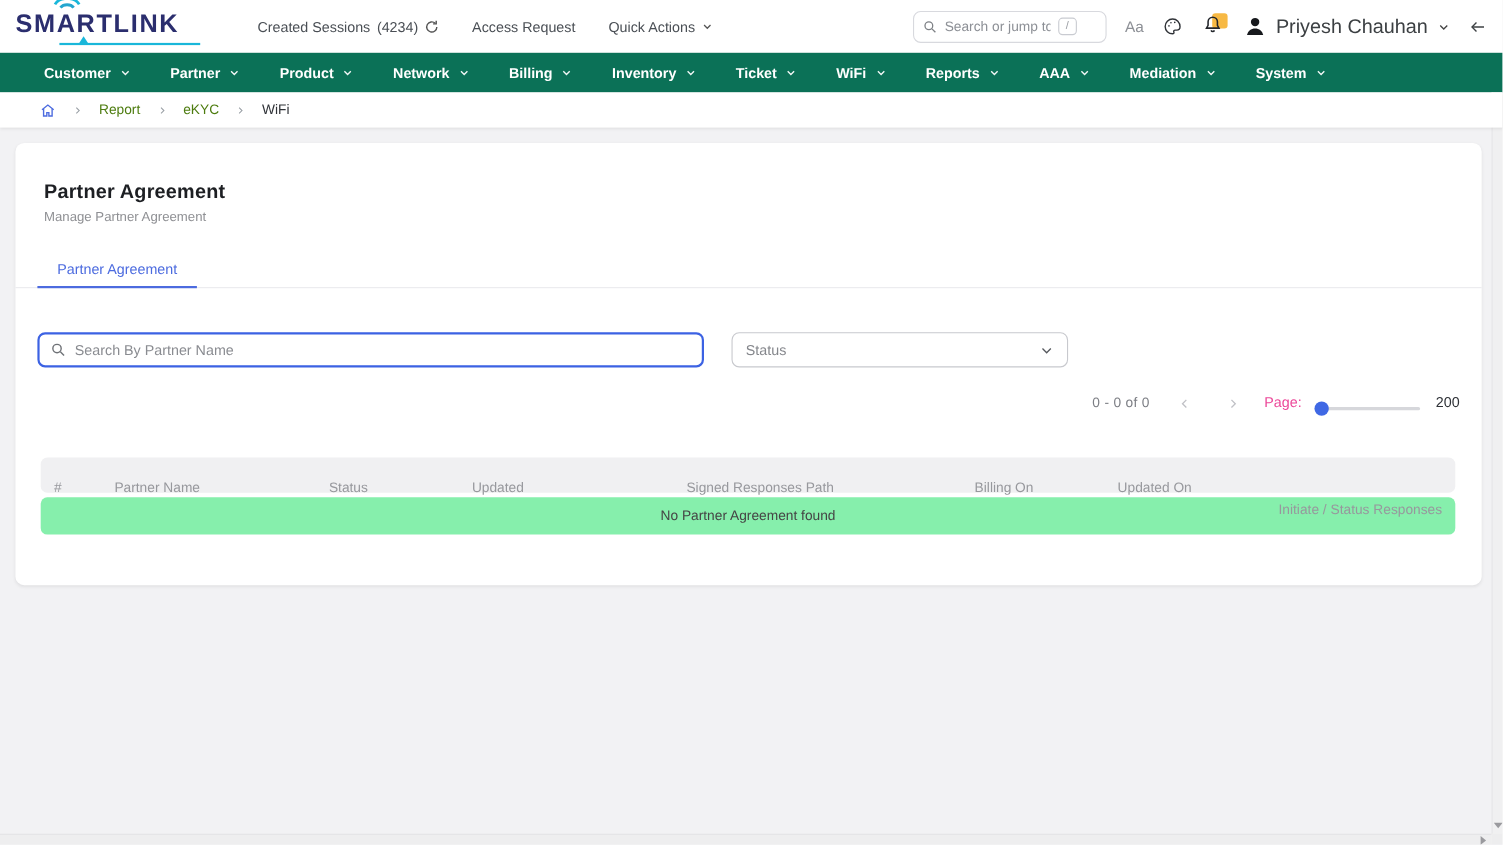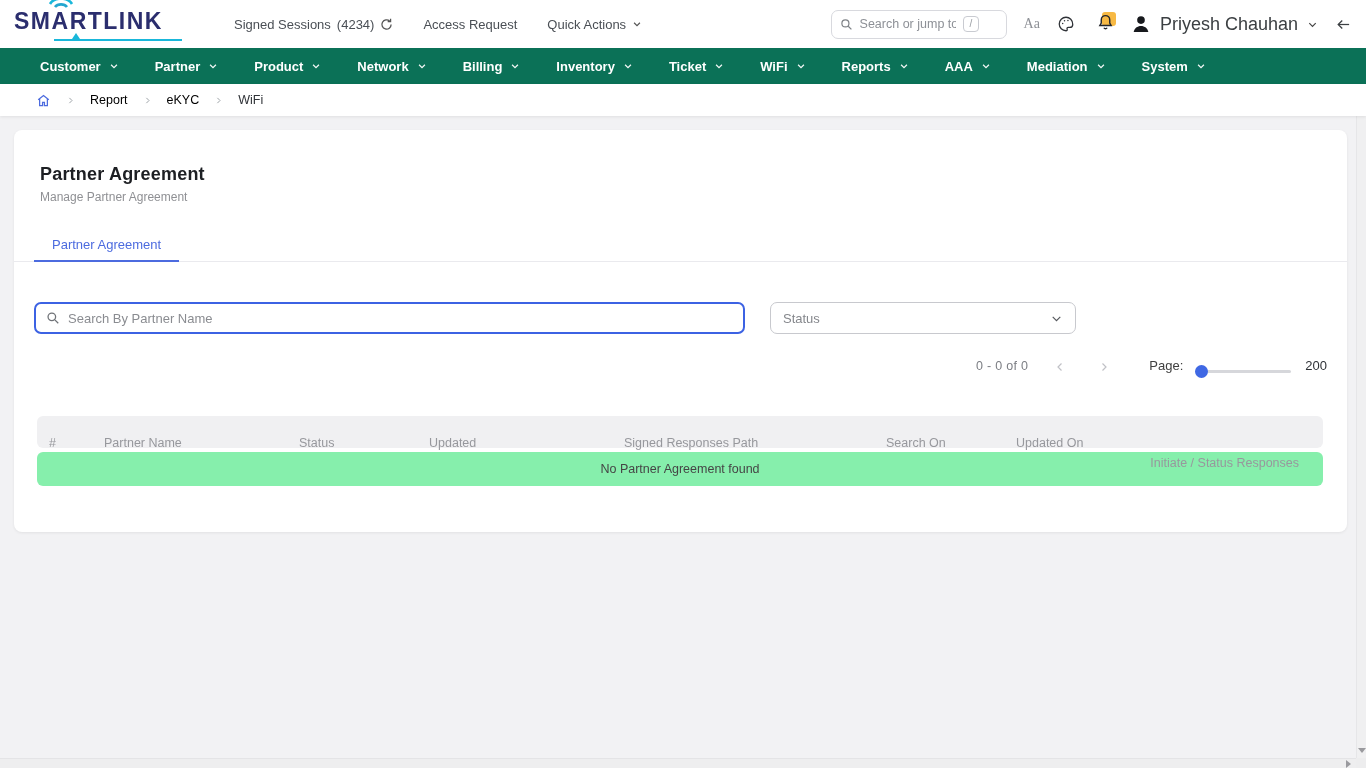--- a/index.html
+++ b/index.html
@@ -51,22 +51,22 @@
   .global-search input {
     border: none; outline: none; width: 96px; font-size: 12.5px;
     font-family: inherit; color: #333; background: transparent;
   }
   .global-search input::placeholder { color: #8d9096; }
   .kbd {
     border: 1px solid #c9cbd1; border-radius: 4px; color: #9a9da3;
     font-size: 10px; padding: 1px 6px; line-height: 12px;
   }
   .iconbtn {
-    background: none; border: none; cursor: pointer; font-family: Liberation Serif, serif;
-    display: flex; align-items: center; justify-content: center; text-align: right;
+    background: none; border: none; cursor: pointer; font-family: Liberation Sans, sans-serif;
+    display: flex; align-items: center; justify-content: center;
   }
   .font-toggle { font-size: 14px; color: #8d9096; }
   .bellwrap { position: relative; width: 22px; height: 22px; }
   .bell-badge {
     position: absolute; top: -1px; right: -2px; width: 14px; height: 14px;
     background: #f7b944; border-radius: 3px;
   }
   .bellwrap svg { position: relative; }
   .user { display: flex; align-items: center; gap: 9px; cursor: pointer; }
   .user-name { font-size: 18px; color: #3c4043; }
@@ -82,21 +82,21 @@
   }
   .nav-item svg { opacity: .95; }
 
   
   .breadcrumb {
     height: 32px; background: #fff;
     box-shadow: 0 1px 3px rgba(0,0,0,.08);
     display: flex; align-items: center; gap: 15px; padding: 0 36px;
     font-size: 12.5px; position: relative; z-index: 2;
   }
-  .crumb-link { color: #000000; text-decoration: none; cursor: pointer; }
+  .crumb-link { color: #4d7c0f; text-decoration: none; cursor: pointer; }
   .crumb-current { color: #2f3237; font-weight: 500; }
   .crumb-sep { display: flex; align-items: center; }
 
   
   .card {
     margin: 14px 19px 0 14px;
     background: #fff; border-radius: 8px;
     box-shadow: 0 1px 3px rgba(0,0,0,.07);
     padding: 34px 0 46px 0;
   }
@@ -108,21 +108,21 @@
 
   .tabs { margin-top: 24px; border-bottom: 1px solid #eaeaee; padding: 0 20px; }
   .tab {
     display: inline-block; padding: 9px 18px 8px; font-size: 13px;
     color: #4c6bdf; border-bottom: 2px solid #4c6bdf; margin-bottom: -1px;
     cursor: pointer;
   }
 
   .filters { display: flex; gap: 25px; margin: 40px 26px 0 20px; }
   .search-field {
-    width: 711px; height: 32px; border: 2px solid #3c62e3; border-radius: 7px;
+    width: 606px; height: 32px; border: 2px solid #3c62e3; border-radius: 7px;
     display: flex; align-items: center; gap: 8px; padding: 0 10px; background: #fff; justify-content: center;
   }
   .search-field input {
     border: none; outline: none; flex: 1; font-size: 13px;
     font-family: inherit; color: #333; background: transparent;
   }
   .search-field input::placeholder { color: #8a8c91; }
   .select {
     width: 306px; height: 32px; border: 1px solid #c8c9ce; border-radius: 7px;
     display: flex; align-items: center; justify-content: space-between;
@@ -133,35 +133,35 @@
     display: flex; align-items: flex-end; justify-content: flex-end;
     margin: 24px 20px 0 0; gap: 0;
   }
   .pg-range { font-size: 12.5px; color: #7c7e84; letter-spacing: .3px; }
   .pg-btn {
     background: none; border: none; cursor: pointer; padding: 0;
     display: flex; align-items: center;
   }
   .pg-prev { margin-left: 26px; }
   .pg-next { margin-left: 32px; }
-  .pg-label { font-size: 13px; color: #404040; margin-left: 39px; }
+  .pg-label { font-size: 13px; color: #ec4899; margin-left: 22px; }
   .slider { width: 96px; height: 3px; background: #d6d7db; border-radius: 2px; position: relative; margin: 0 14px 0 12px; cursor: pointer; }
   .slider-thumb { position: absolute; left: 0; top: -5px; width: 13px; height: 13px; border-radius: 50%; background: #3f68e4; }
   .pg-size { font-size: 13px; color: #2f3237; }
 
   .table { margin: 43px 24px 0 23px; }
   .thead {
     display: grid;
     grid-template-columns: 67px 195px 130px 195px 262px 130px 125px 1fr;
     align-items: center; height: 32px; background: #f0f0f2; border-radius: 6px;
     font-size: 12.5px; color: #97989d;
   }
   .th { white-space: nowrap; }
   .th:first-child { padding-left: 12px; }
-  .th:last-child { justify-self: end; padding-right: 24px; margin-top: 40px; }
+  .th:last-child { justify-self: end; padding-right: 12px; margin-top: 40px; }
   .empty-row {
     margin-top: 4px; height: 34px; background: #86efac; border-radius: 6px;
     display: flex; align-items: center; justify-content: center;
     font-size: 12.5px; color: #454545;
   }
 
   
   .vscroll {
     position: absolute; top: 84px; right: 0; bottom: 10px; width: 10px;
     background: #f0f0f1; border-left: 1px solid #e6e6e8;
@@ -194,21 +194,21 @@
             <path d="M8 12 A 7 5.5 0 0 1 20 12" stroke="#23a6cf" stroke-width="2.6" fill="none"></path>
           </svg><span>A</span></span>
         <span>RTLINK</span>
       </span>
     <span class="logo-underline"></span>
     <span class="logo-arrowhead"></span>
   </div>
 
   <nav class="topmenu">
     <div class="topmenu-item">
-      <span>Signed Sessions</span>
+      <span>Created Sessions</span>
       <span>(4234)</span>
       <svg width="13" height="13" viewBox="0 0 24 24" fill="none" stroke="#555" stroke-width="2.4">
           <path d="M20.5 12a8.5 8.5 0 1 1-2.6-6.1"></path>
           <polyline points="19.5 1.5 19.5 6.8 14.2 6.8"></polyline>
         </svg>
     </div>
     <button class="topmenu-item">Access Request</button>
     <button class="topmenu-item">
       <span>Quick Actions</span>
       <svg width="10" height="10" viewBox="0 0 24 24" fill="none" stroke="#555" stroke-width="2.8">
@@ -406,21 +406,21 @@
     <span class="pg-size">200</span>
   </div>
 
   <div class="table">
     <div class="thead">
       <div class="th">#</div>
       <div class="th">Partner Name</div>
       <div class="th">Status</div>
       <div class="th">Updated</div>
       <div class="th">Signed Responses Path</div>
-      <div class="th">Search On</div>
+      <div class="th">Billing On</div>
       <div class="th">Updated On</div>
       <div class="th">Initiate / Status Responses</div>
     </div>
     <div class="empty-row">No Partner Agreement found</div>
   </div>
 </main>
 
 <div class="vscroll">
   <span class="arrow-down"></span>
 </div>

